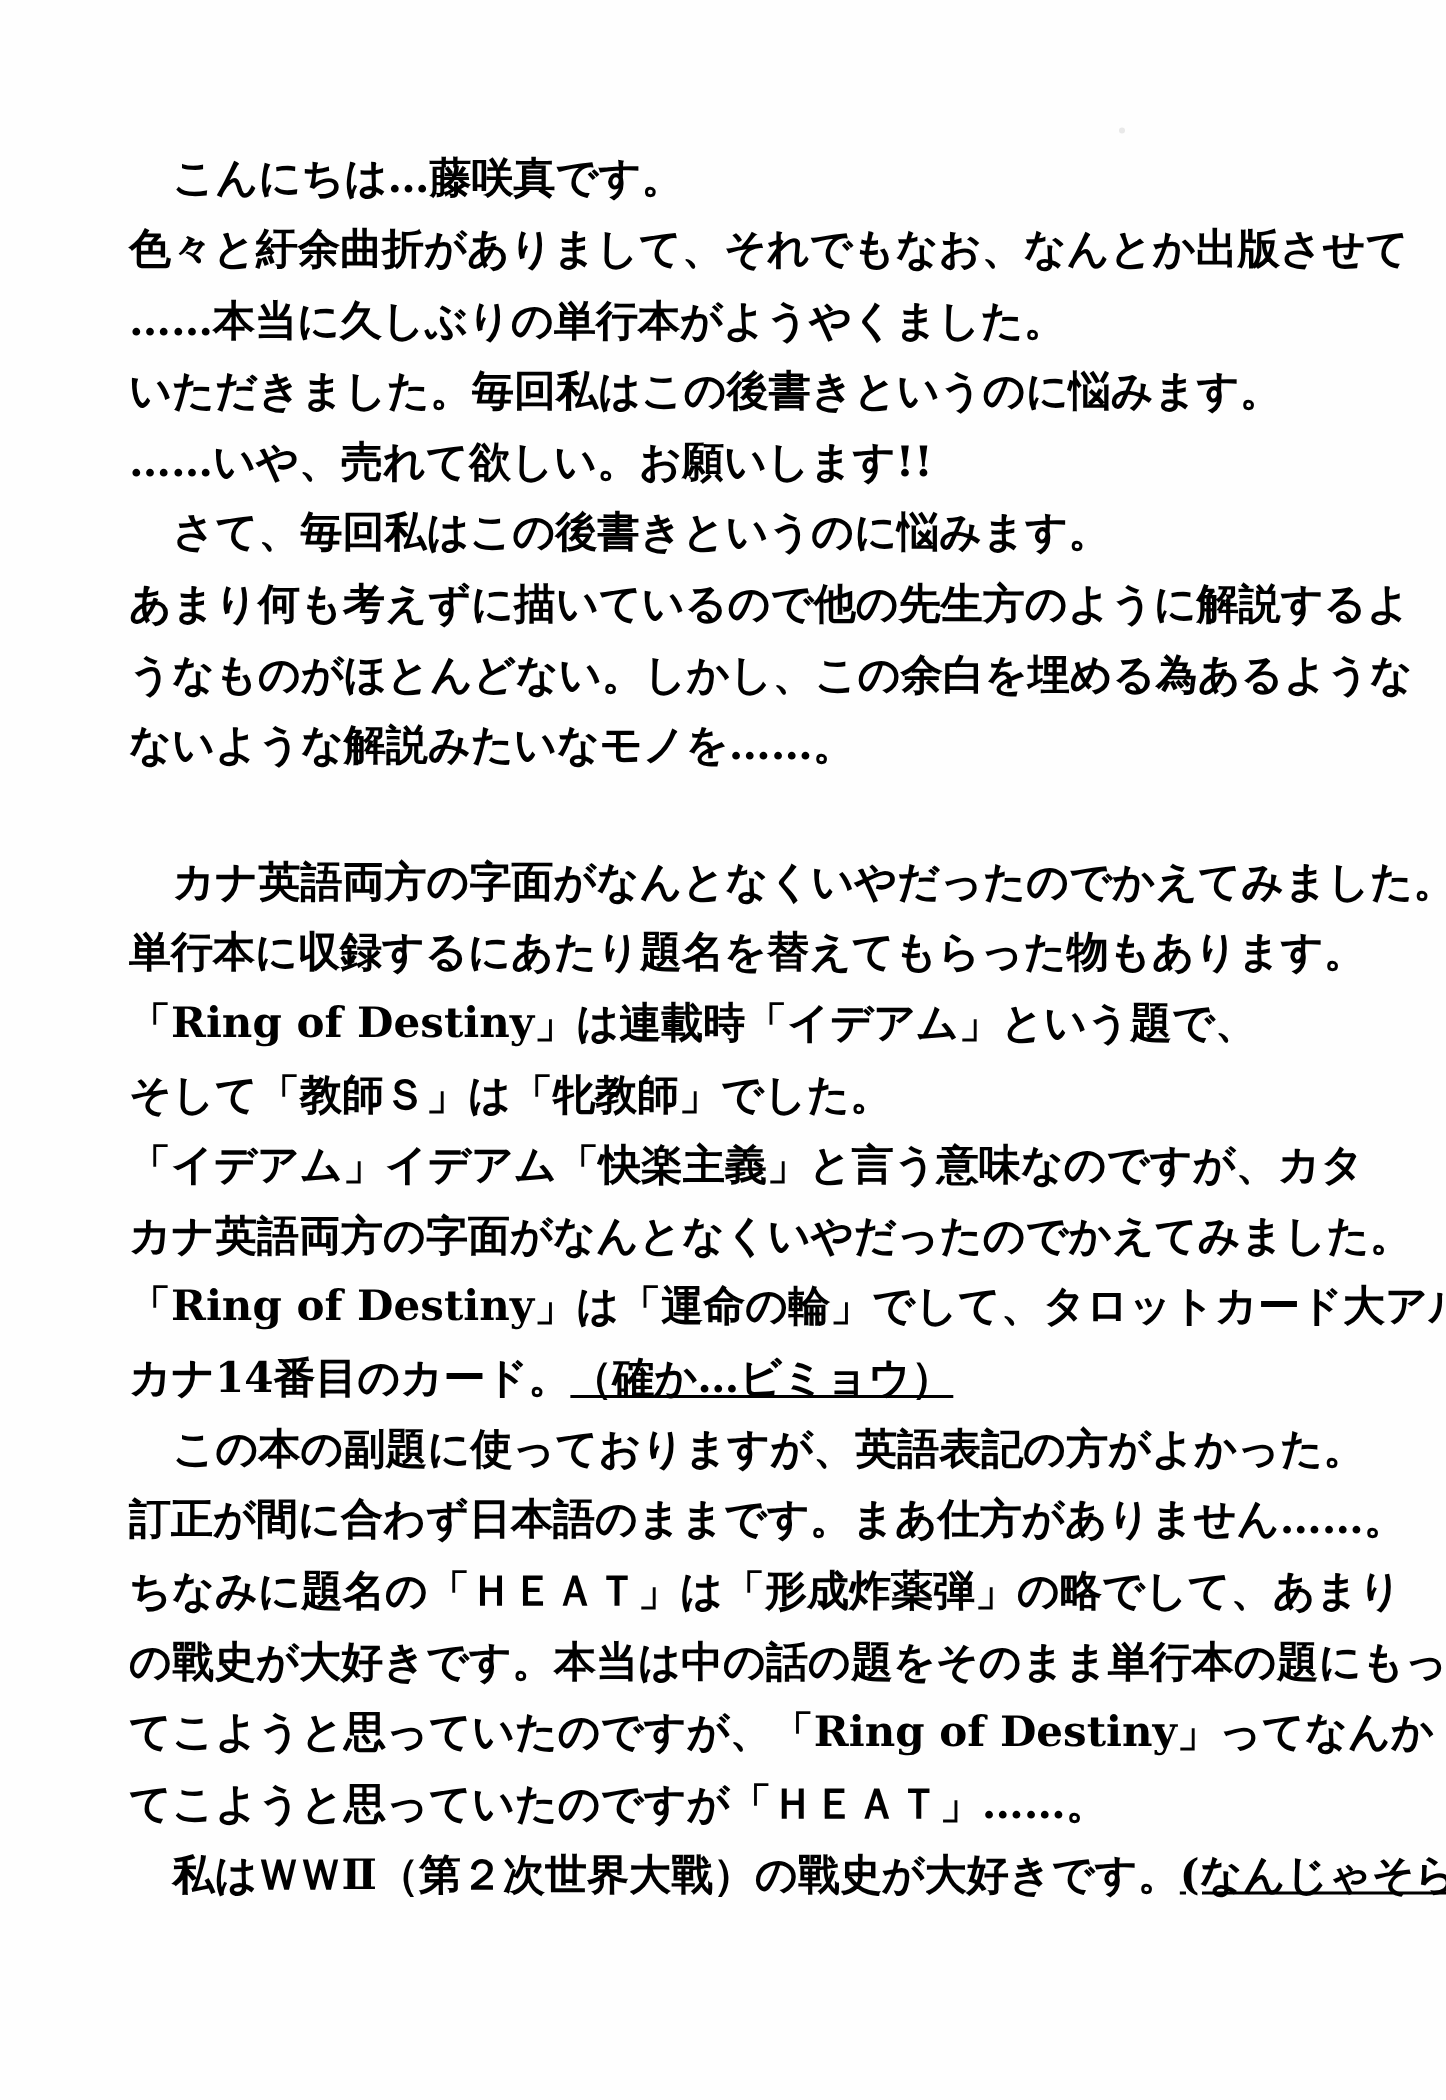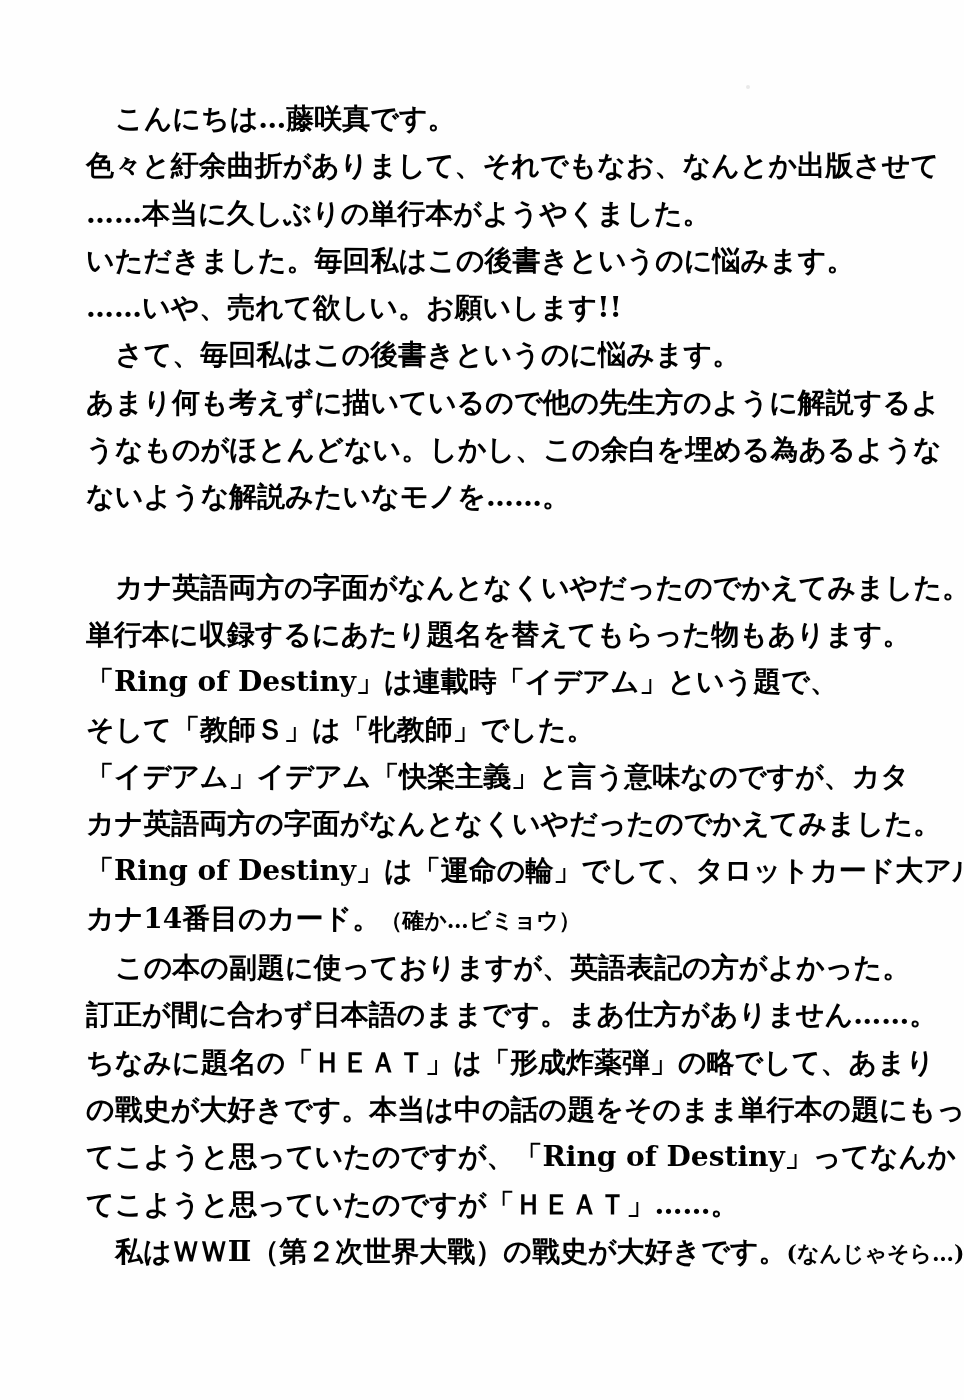--- a/index.html
+++ b/index.html
@@ -31,22 +31,23 @@
     font-size: 28px;
     line-height: 47.3px;
     font-weight: 600;
     letter-spacing: 0px;
     white-space: nowrap;
   }
   .line--indent {
     padding-left: 29px;
   }
   .note {
-    font-size: 22px;
+    font-size: 28px;
     font-weight: 600;
+    text-decoration: underline;
   }
   
   .speck {
     position: absolute;
     top: 85px;
     left: 746px;
     width: 4px;
     height: 4px;
     border-radius: 50%;
     background: #e9e9e9;

